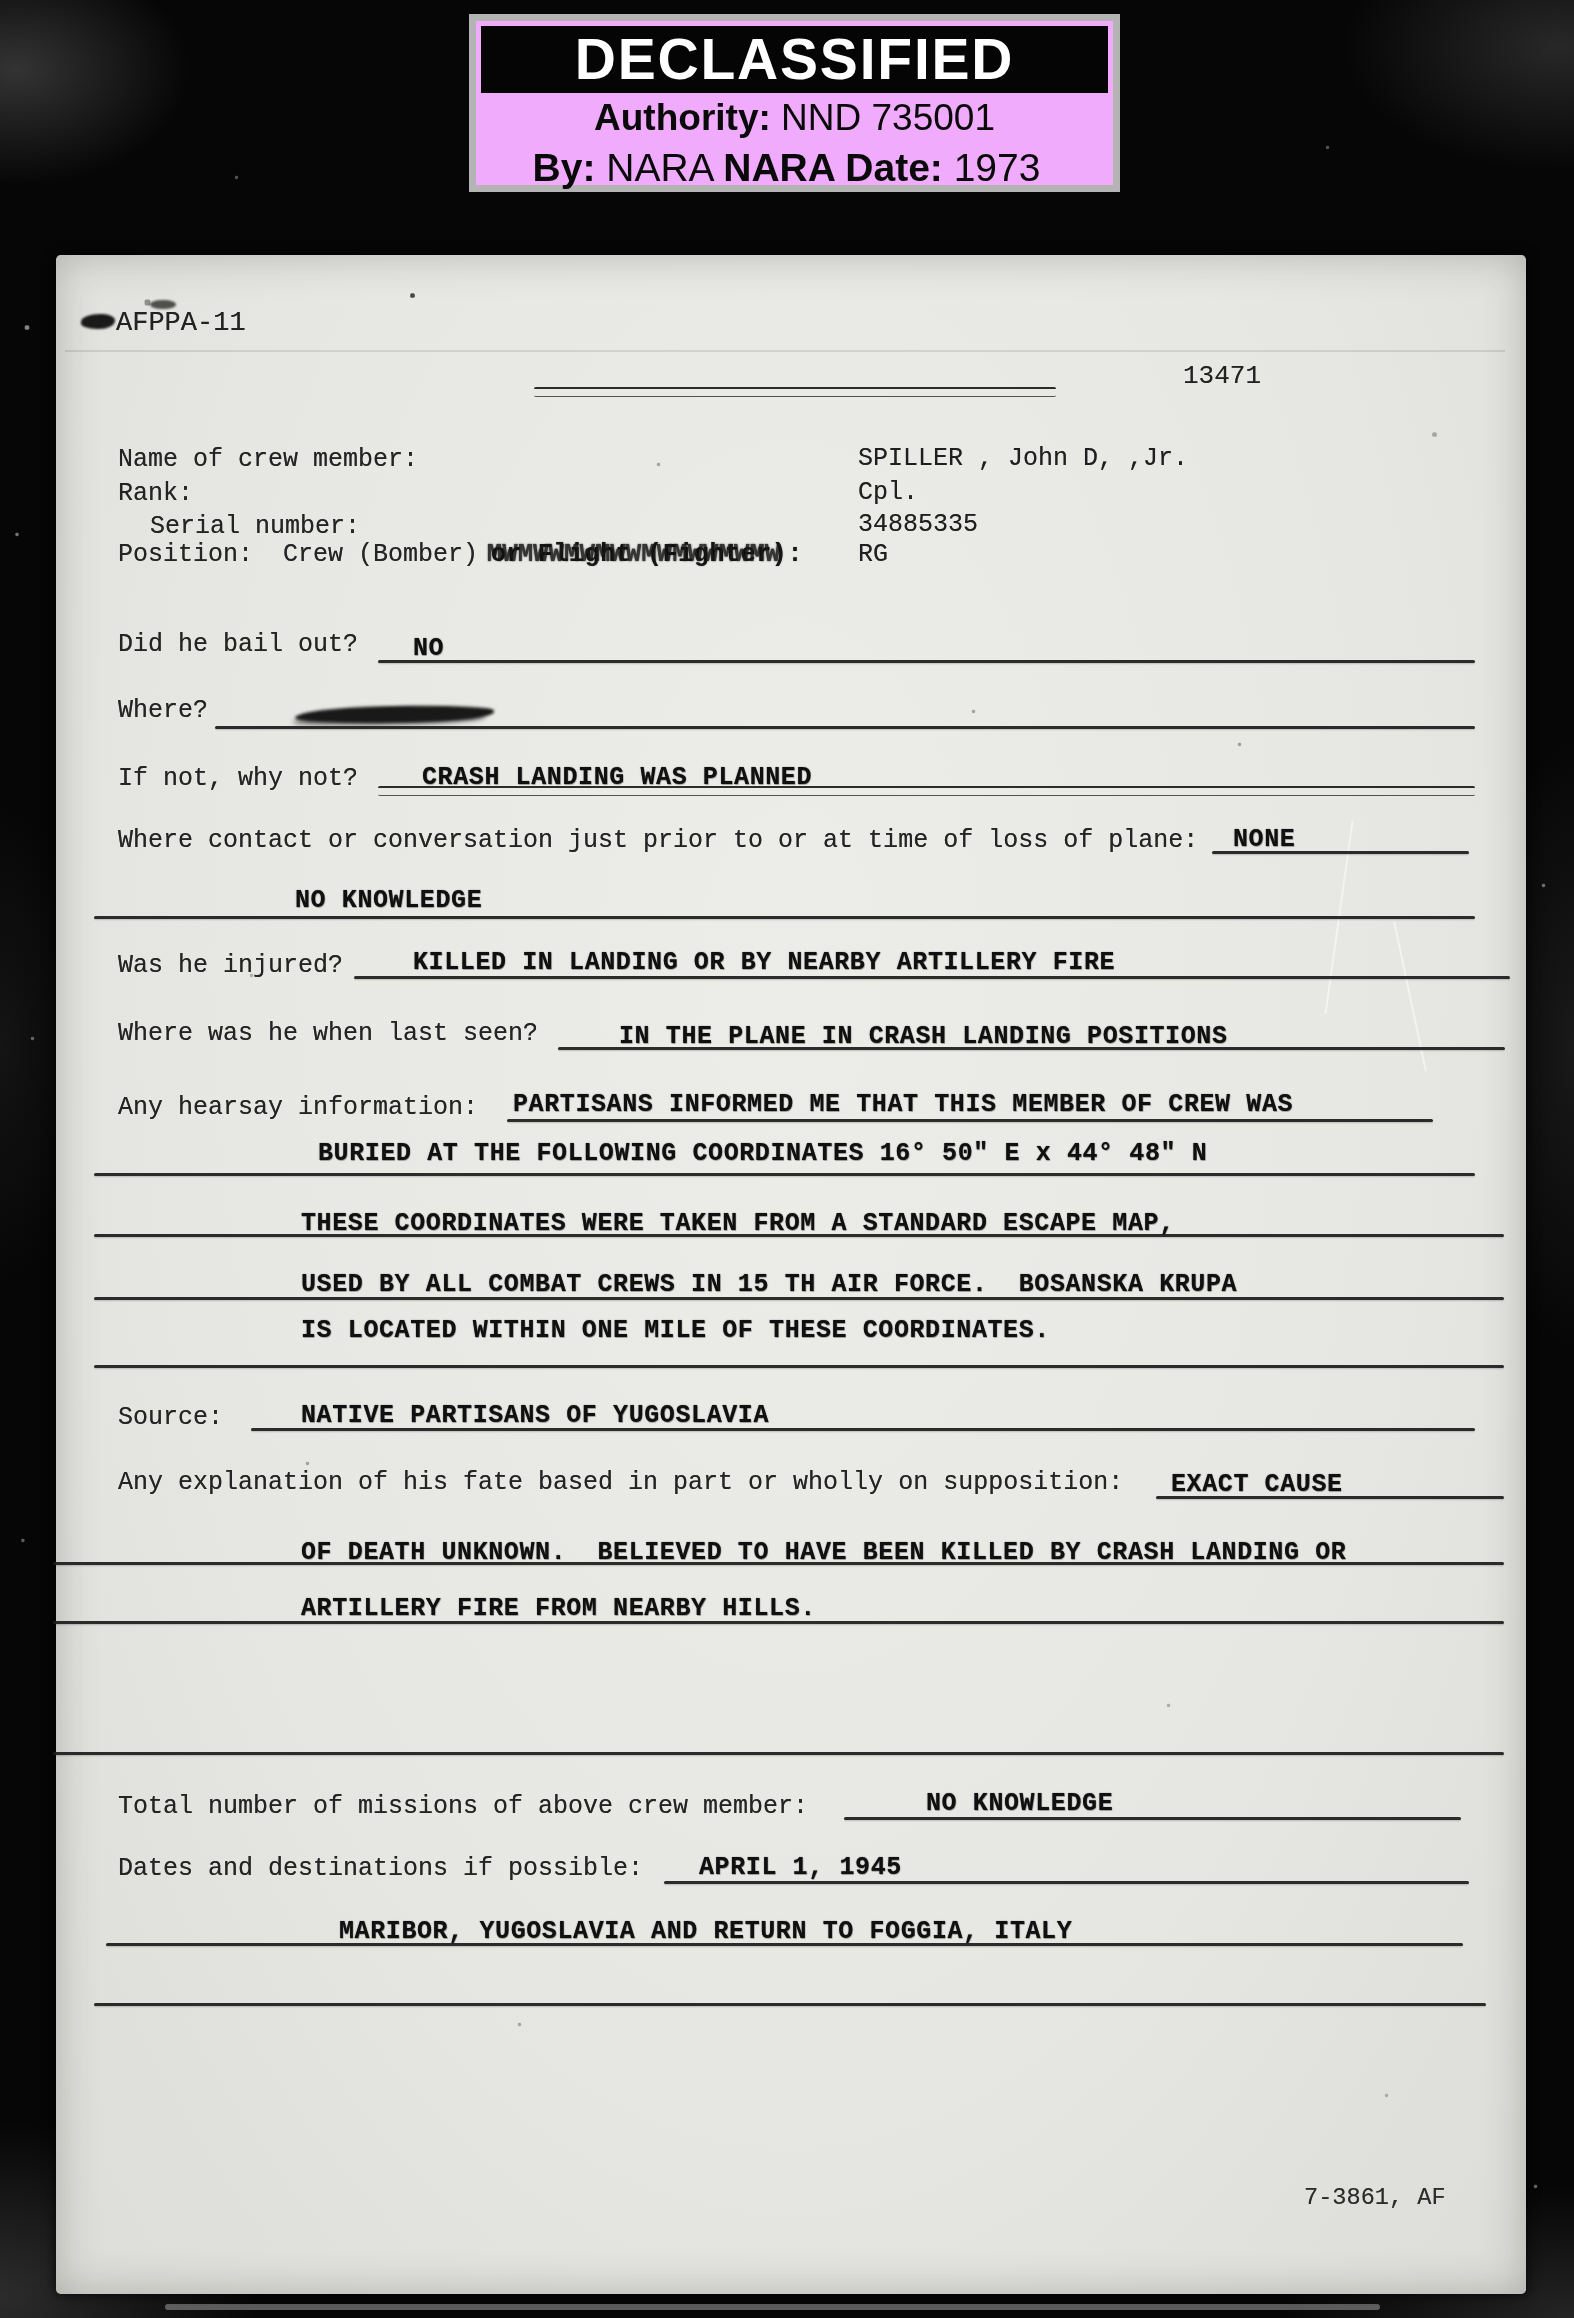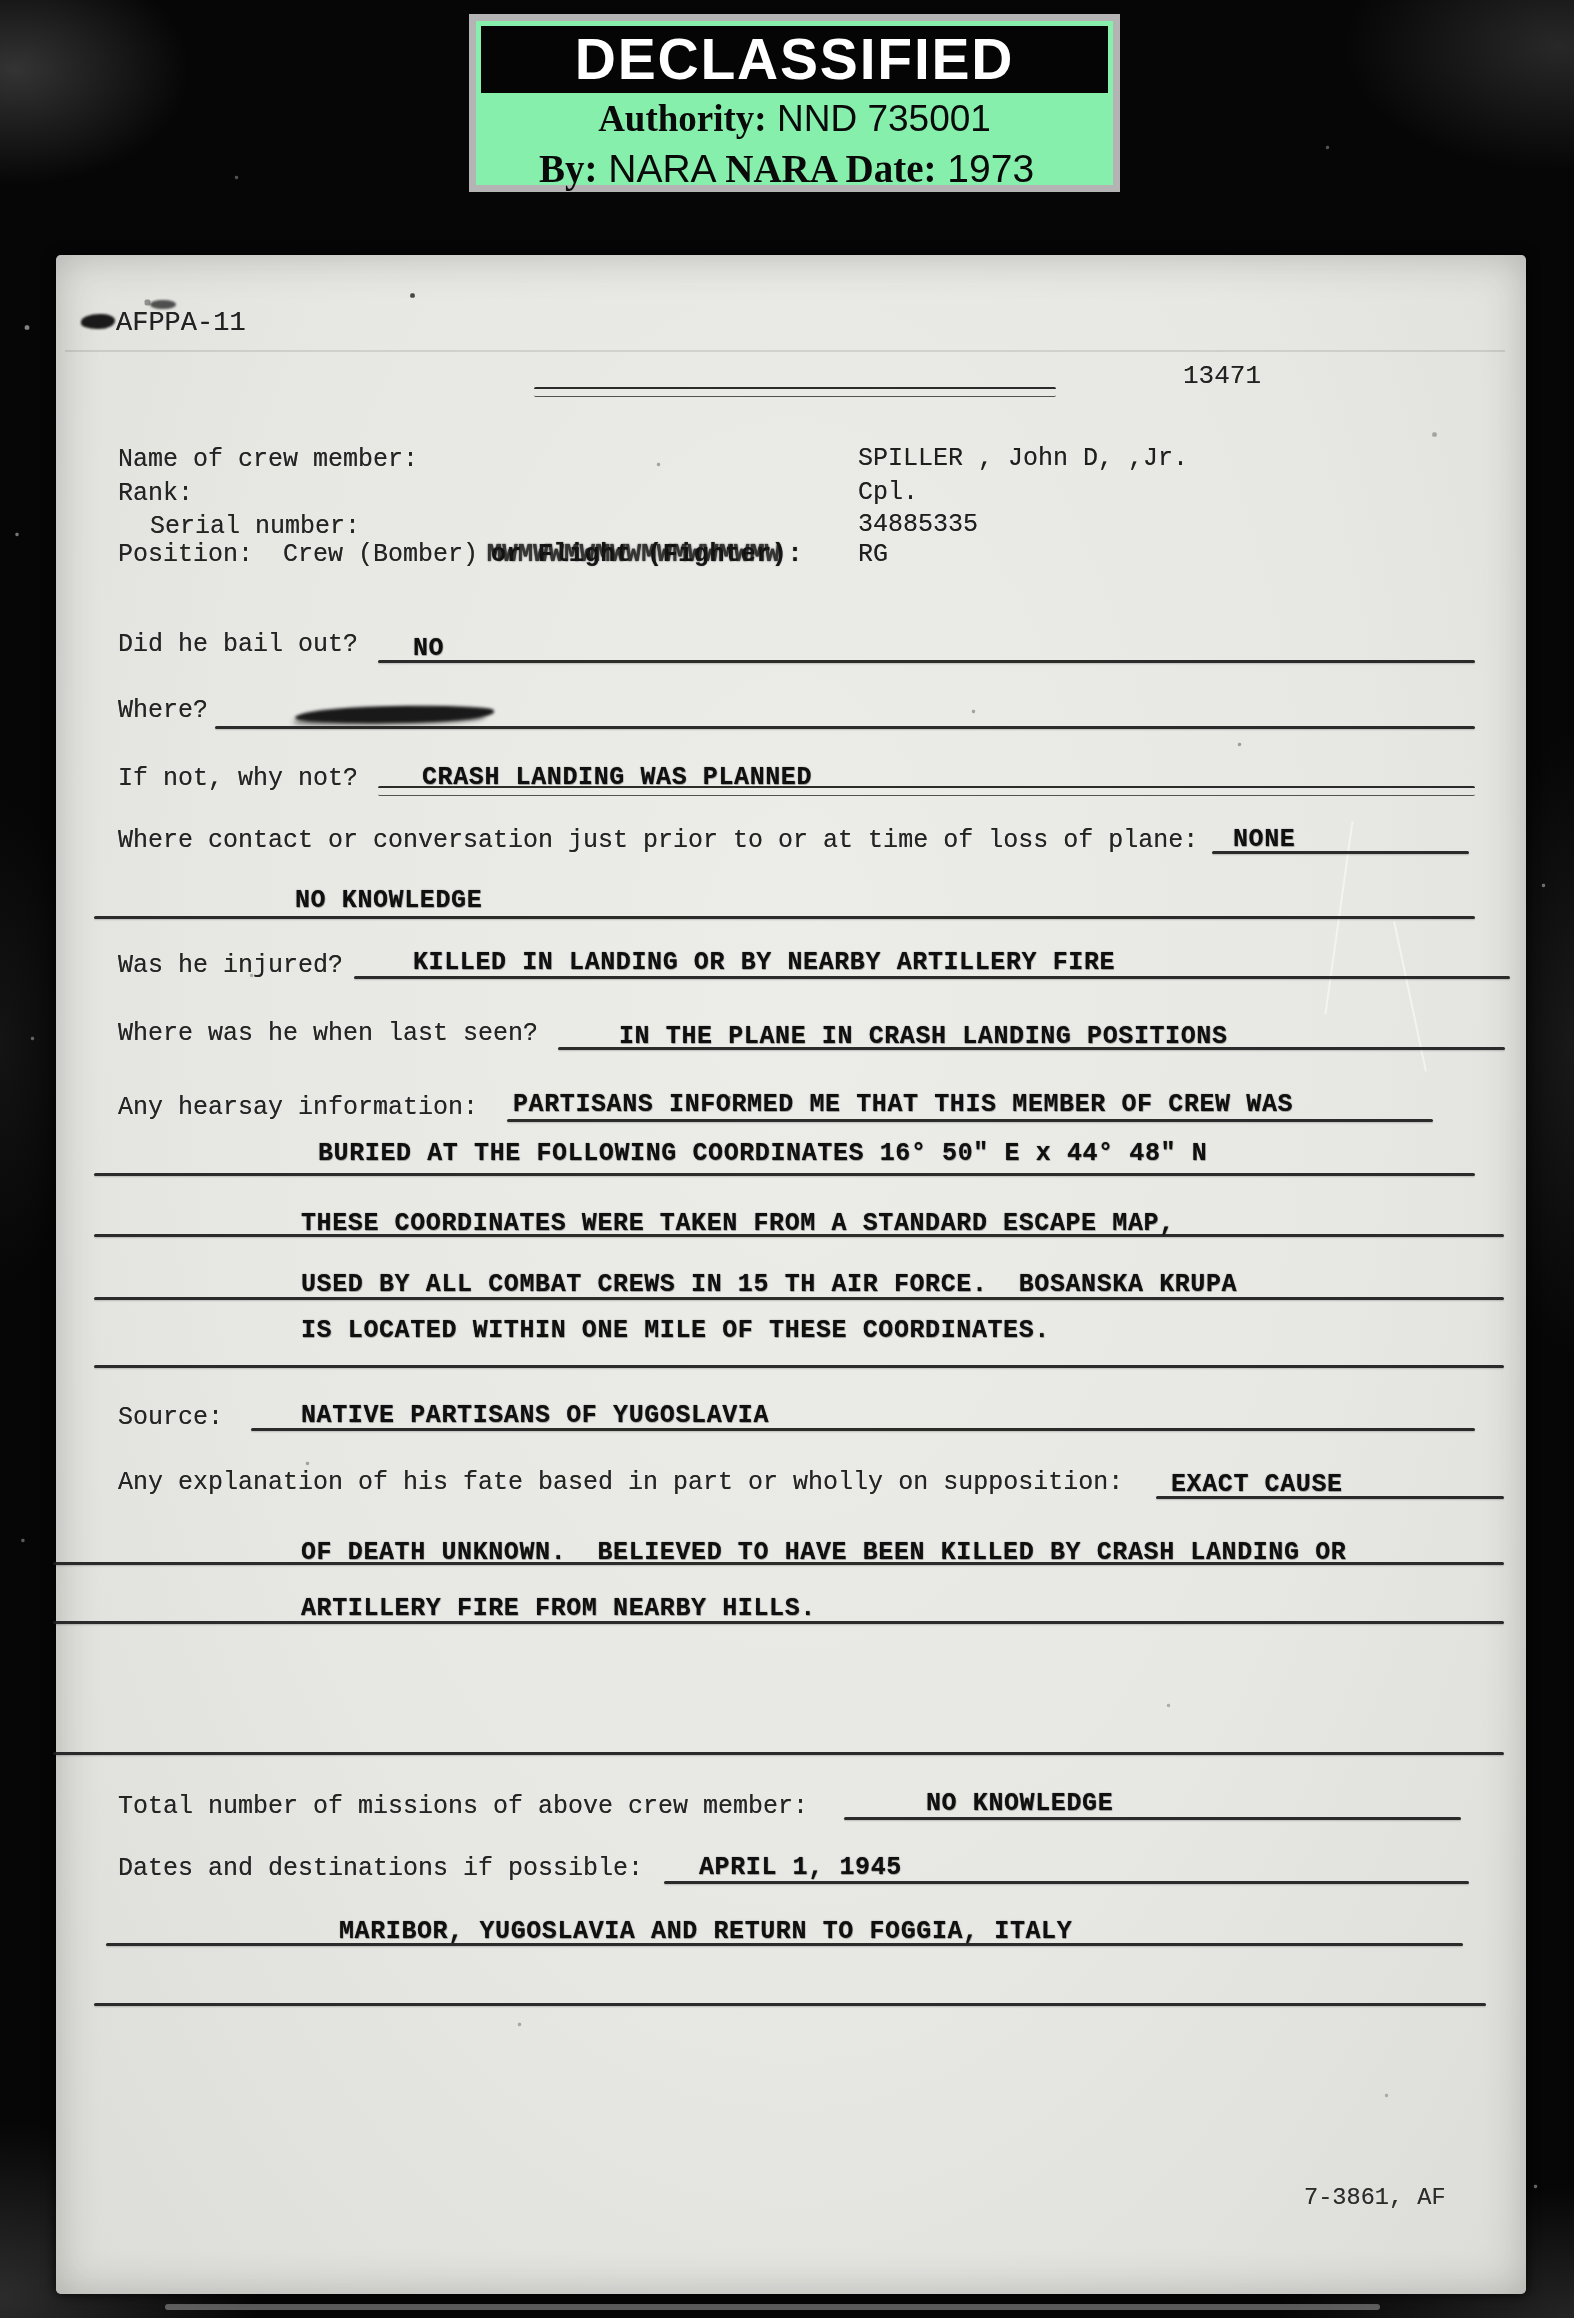--- a/index.html
+++ b/index.html
@@ -57,30 +57,30 @@
       195px 720px 0 1.2px rgba(0,0,0,.25), 602px 209px 0 1.2px rgba(0,0,0,.3);}
   .dust-layer{position:absolute;z-index:1;left:0;top:0;width:1.2px;height:1.2px;border-radius:50%;
     box-shadow:26.5px 327px 0 1.8px rgba(255,255,255,.5), 16.5px 534px 0 1.2px rgba(255,255,255,.45),
       1543px 885px 0 1.2px rgba(255,255,255,.4), 22.4px 1540px 0 1.2px rgba(255,255,255,.35),
       1535px 2186px 0 1.2px rgba(255,255,255,.4), 236px 177px 0 1.2px rgba(255,255,255,.3),
       1327px 147px 0 1.2px rgba(255,255,255,.3), 32px 1038px 0 1.2px rgba(255,255,255,.35);}
   .bottom-strip{position:absolute;z-index:1;left:165px;top:2304px;width:1215px;height:5.9px;
                 background:#8a8a8a;opacity:.65;border-radius:2.9px;}
   
   .stamp{position:absolute;z-index:3;left:469px;top:14px;width:651px;height:178px;
-         background:#86efac;border:7px solid #b4b4b4;box-sizing:border-box;
+         background:#f0abfc;border:7px solid #b4b4b4;box-sizing:border-box;
          font-family:"Liberation Sans", sans-serif;}
   .stamp-banner{position:absolute;left:4.7px;top:4.7px;right:4.7px;height:67px;background:#050505;
                 color:#ffffff;display:flex;align-items:center;justify-content:center;
                 font-weight:700;font-size:57px;letter-spacing:1.8px;}
   .stamp-line1{position:absolute;left:0;right:0;top:76px;text-align:center;font-size:37px;
                color:#0a0a0a;}
   .stamp-line2{position:absolute;left:0;right:16px;top:125px;text-align:center;font-size:39px;
                color:#0a0a0a;}
-  .b{font-weight:700;font-family:Liberation Serif, serif;}
+  .b{font-weight:700;}
 </style>
 </head>
 <body>
 
 <div id="screen">
 
   <div class="stamp">
     <div class="stamp-banner">DECLASSIFIED</div>
     <div class="stamp-line1"><span class="b">Authority:</span><span> NND 735001</span></div>
     <div class="stamp-line2"><span class="b">By:</span><span> NARA  </span><span class="b">NARA Date:</span><span> 1973</span></div>

